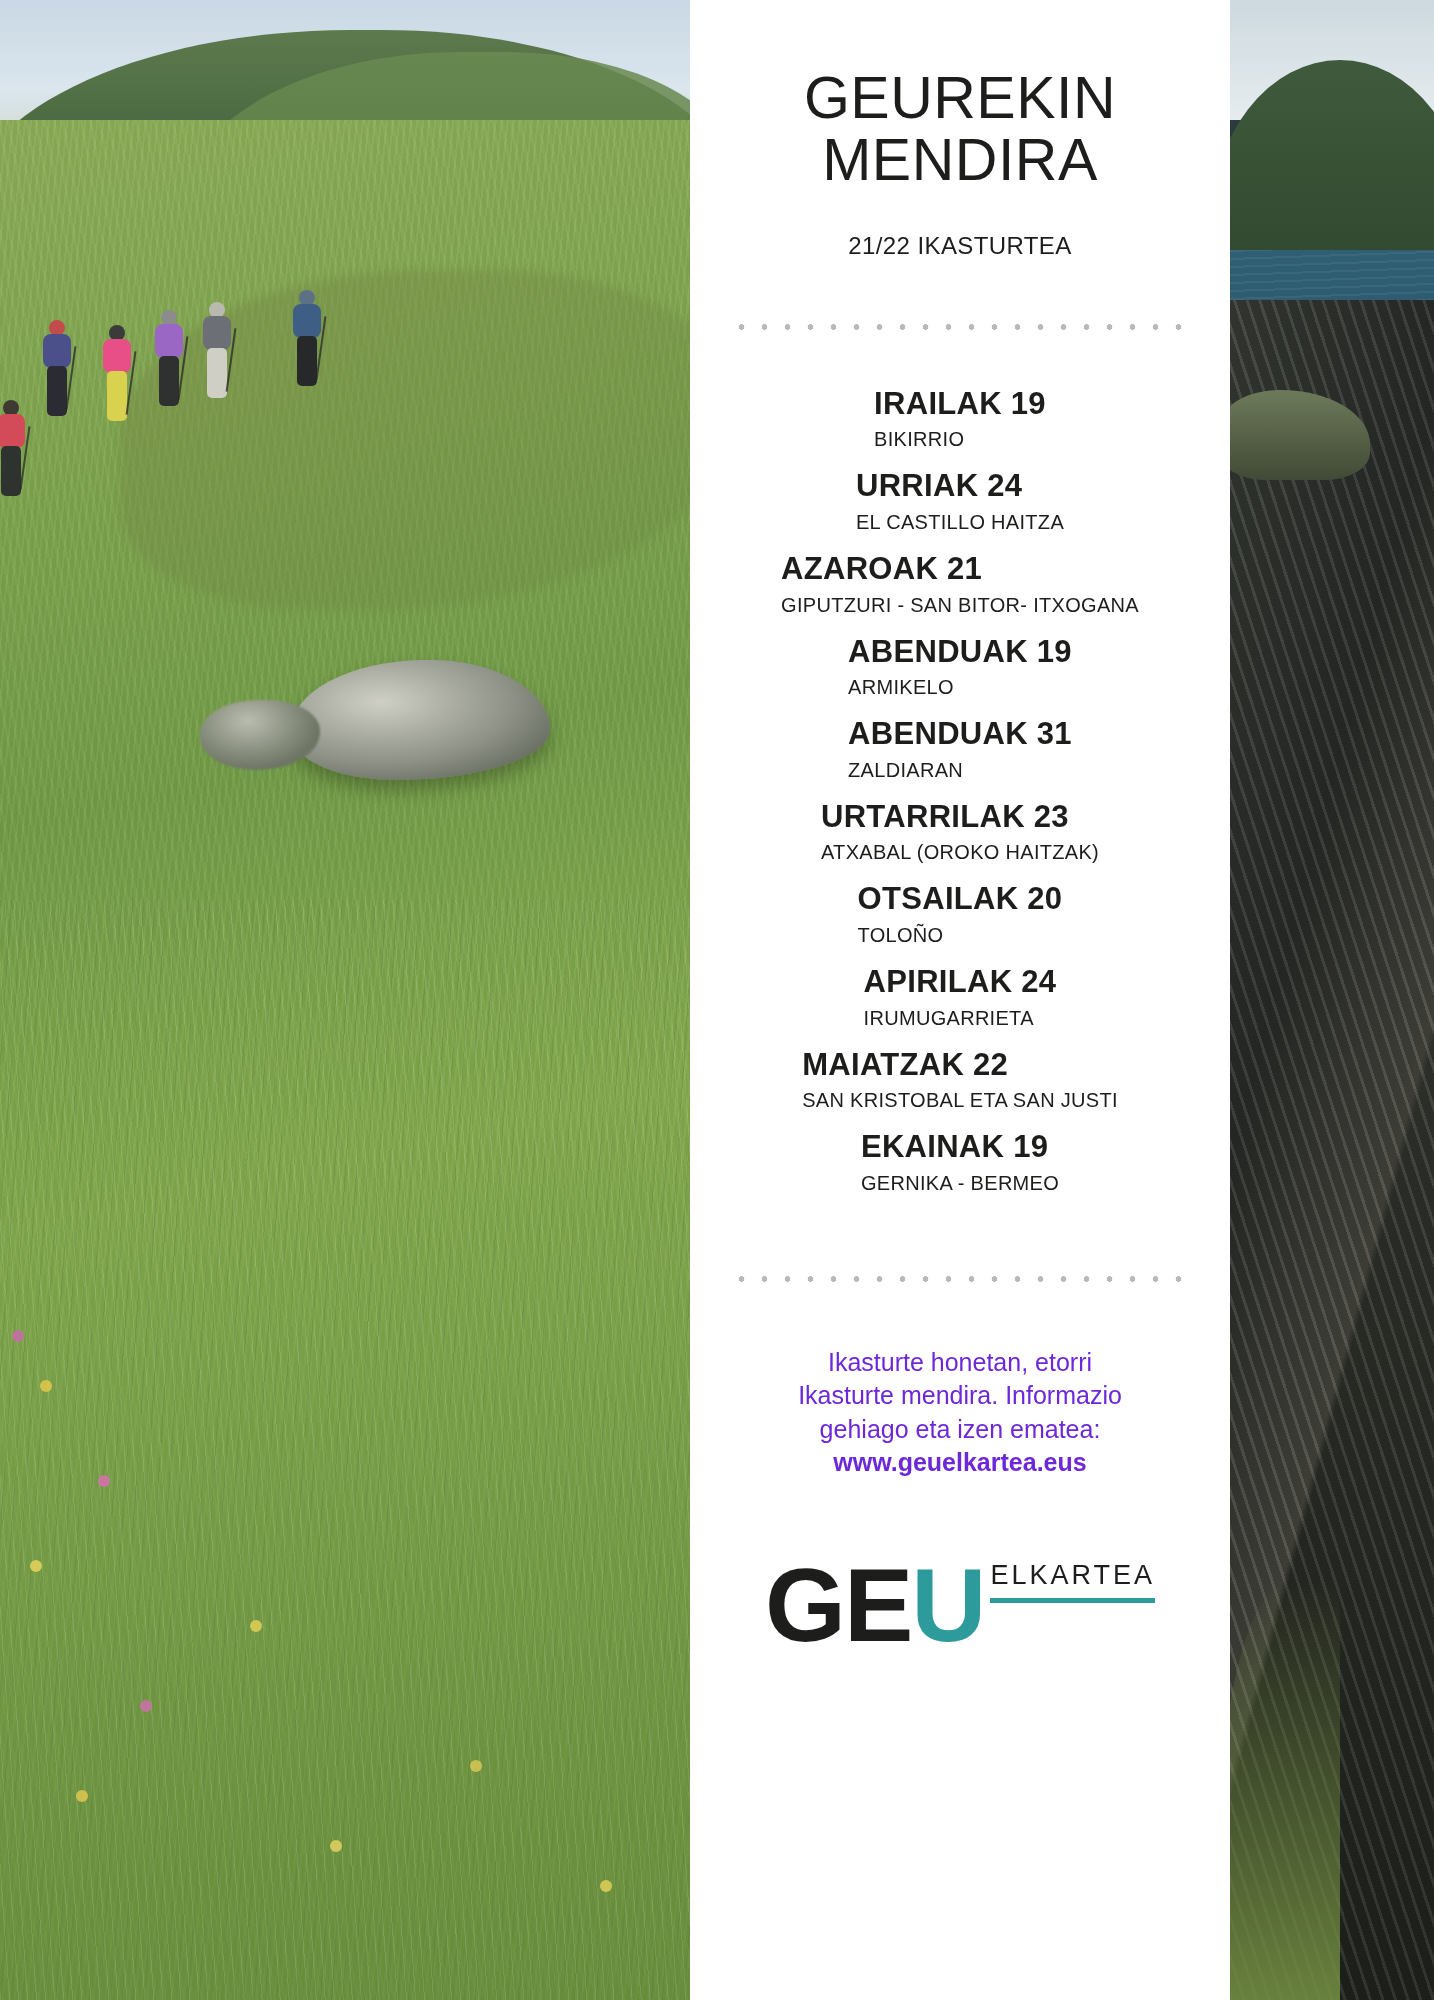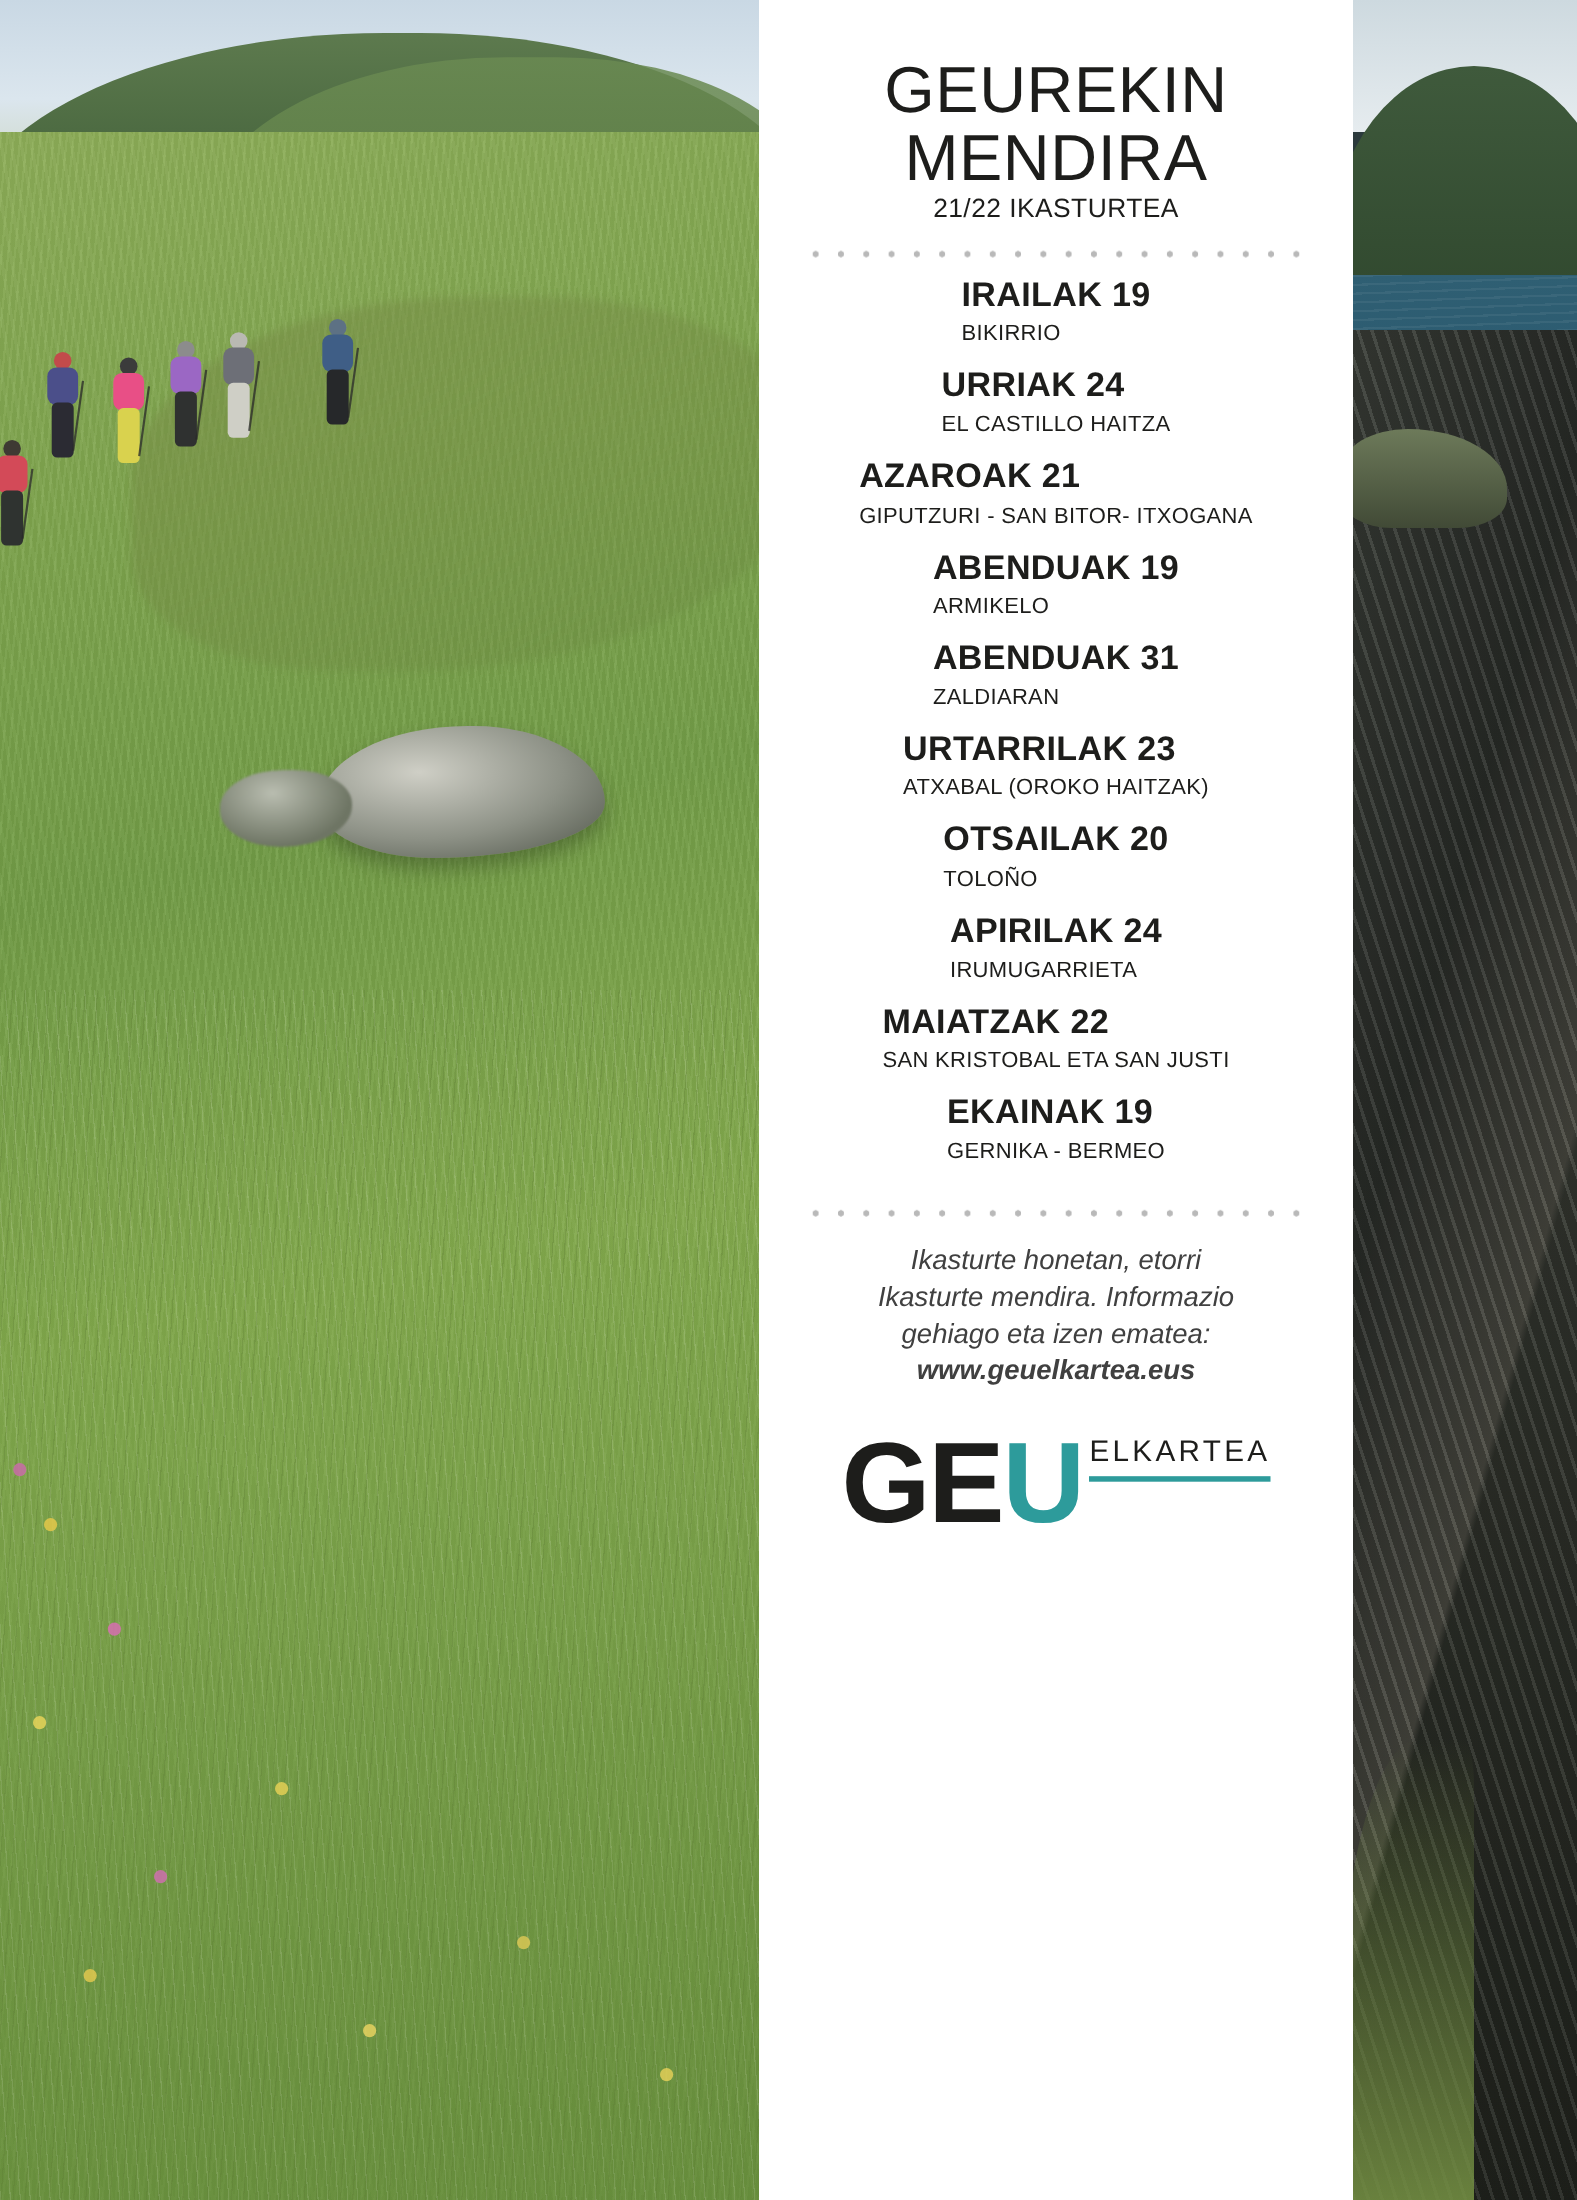--- a/index.html
+++ b/index.html
@@ -172,22 +172,23 @@
   .panel {
     position: absolute;
     left: 690px;
     top: 0;
     width: 540px;
     height: 2000px;
     background: #ffffff;
     display: flex;
     flex-direction: column;
     align-items: center;
-    padding: 0 22px;
+    padding: 16px 22px;
     box-sizing: border-box;
+    gap: 40px;
   }
   .title {
     margin-top: 52px;
     font-size: 59px;
     line-height: 1.05;
     font-weight: 400;
     color: #1d1d1b;
     text-align: center;
     letter-spacing: 0.5px;
   }
@@ -228,22 +229,21 @@
     letter-spacing: 0.3px;
     line-height: 1.3;
     margin-top: 4px;
   }
   .footer-text {
     width: 420px;
     margin-top: 8px;
     text-align: center;
     font-size: 25px;
     line-height: 1.34;
-    color: #404040;
-    font-style: italic;
+    color: #6d28d9;
   }
   .footer-text .url {
     font-weight: 700;
   }
   .logo {
     margin-top: 40px;
     display: flex;
     align-items: flex-end;
     justify-content: center;
     width: 100%;

